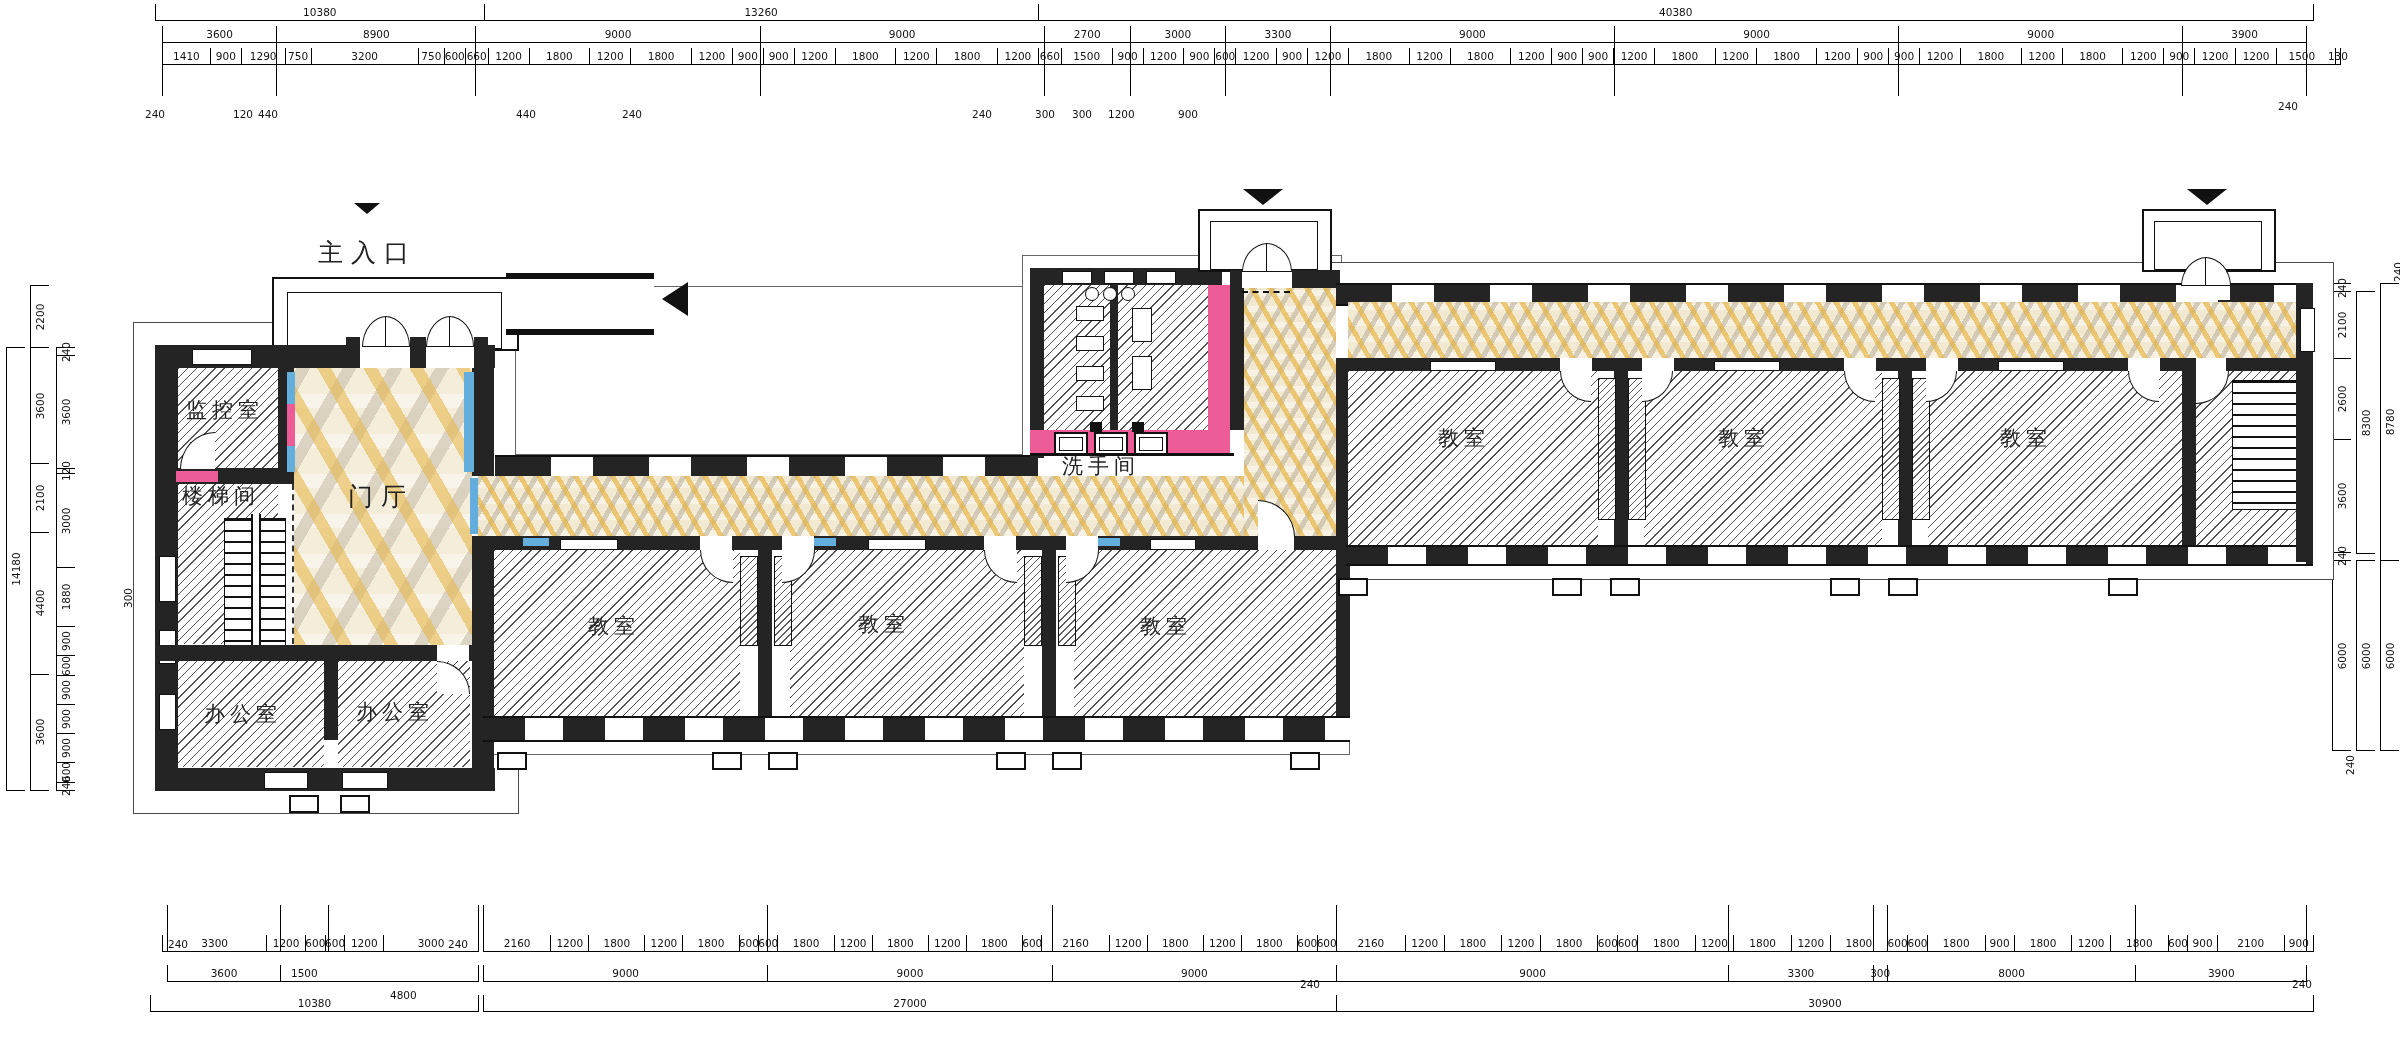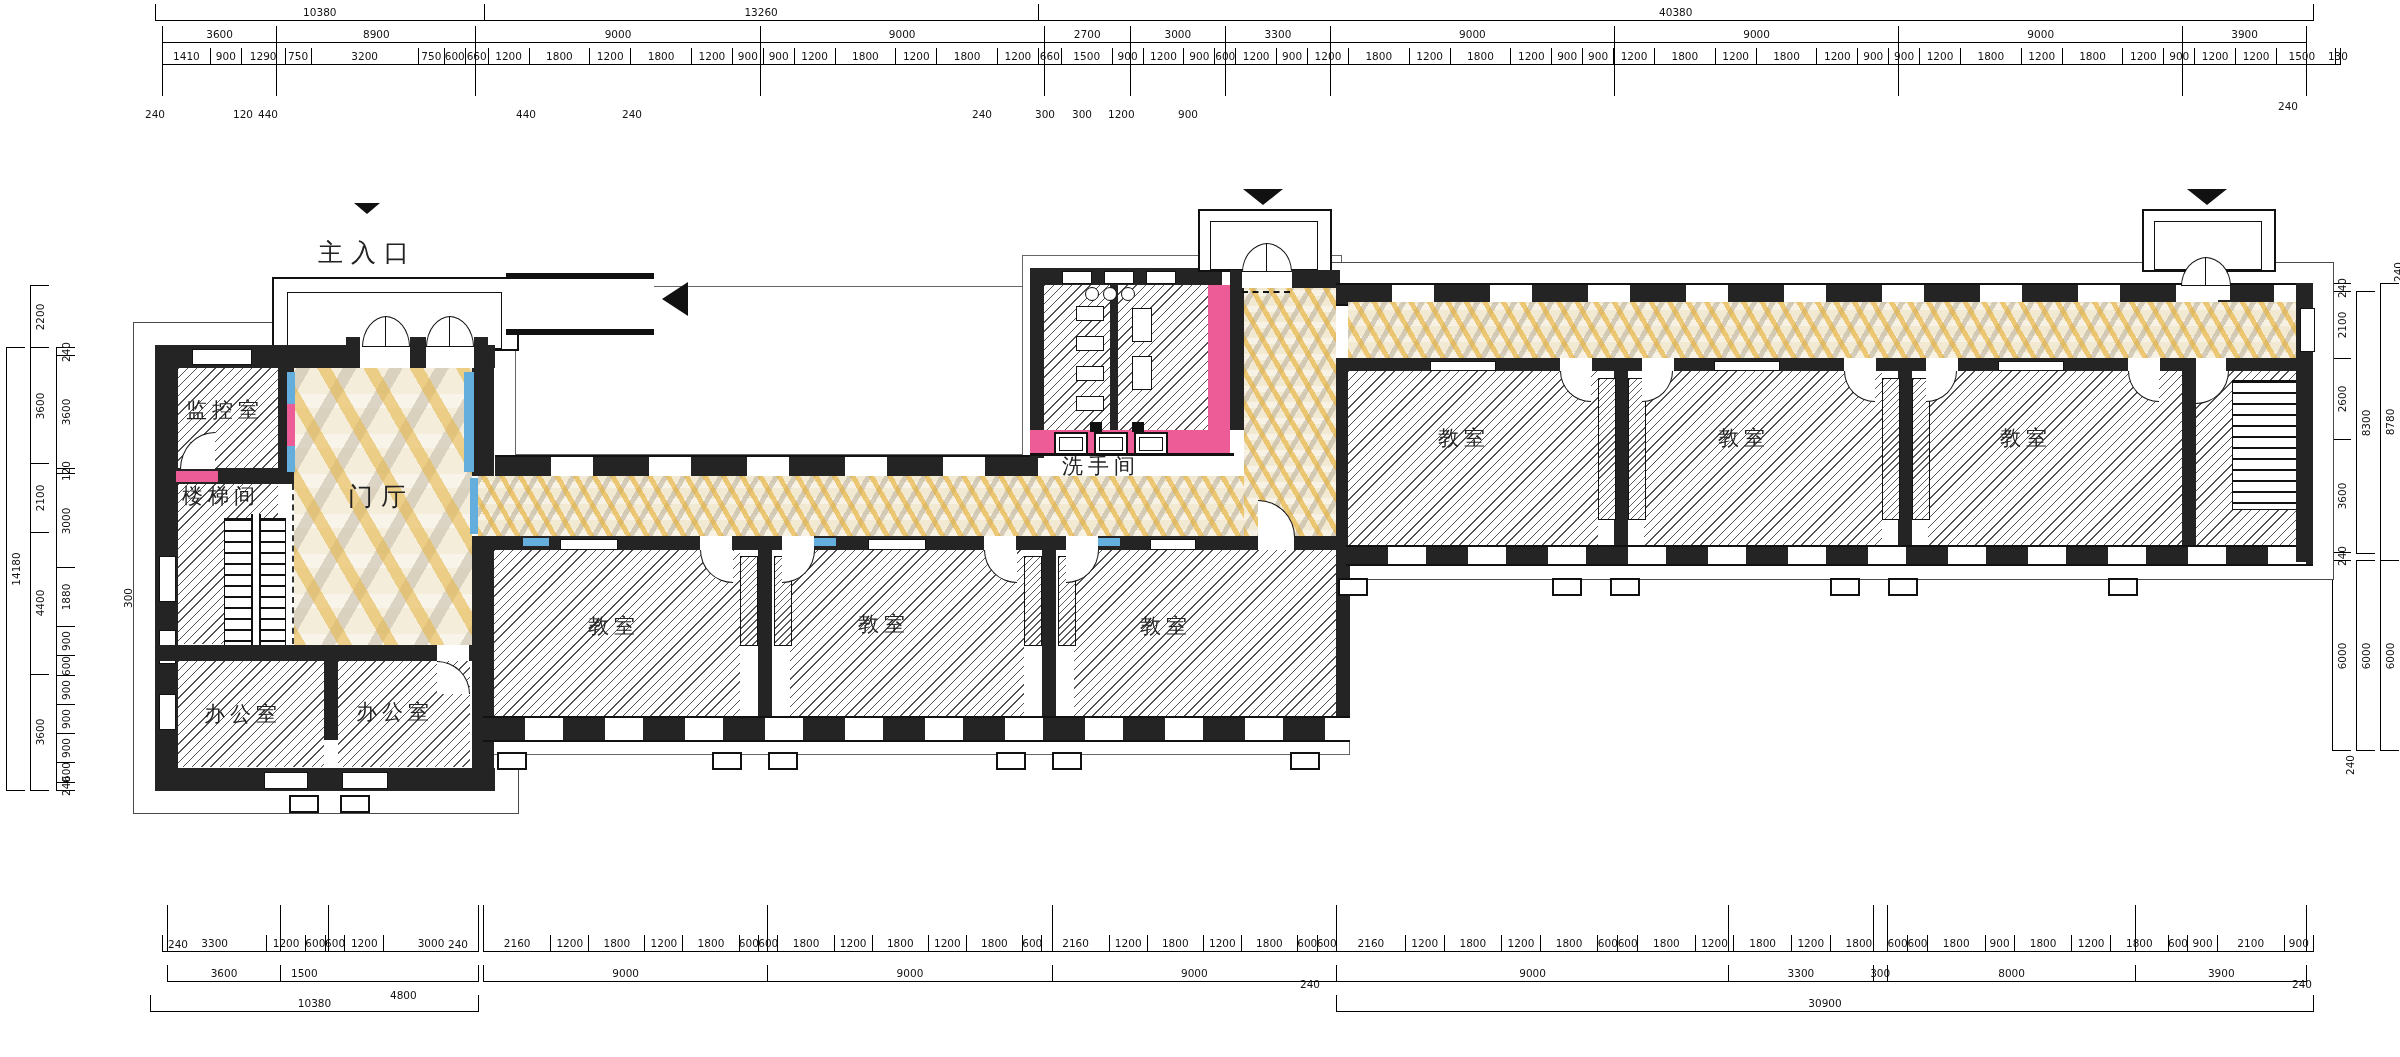--- a/index.html
+++ b/index.html
@@ -512,20 +512,25 @@
       </span>
       <span class="seg" style="flex: 3900 1 0px;">
         <i>3900</i>
       </span>
     </div>
   <div class="dimrow" style="left:150px;top:995px;width:328px;">
       <span class="seg" style="flex: 10380 1 0px;">
         <i>10380</i>
       </span>
     </div>
+  <div class="dimrow" style="left:483px;top:995px;width:853px;">
+      <span class="seg" style="flex: 27000 1 0px;">
+        <i>27000</i>
+      </span>
+    </div>
   <div class="dimrow" style="left:1336px;top:995px;width:977px;">
       <span class="seg" style="flex: 30900 1 0px;">
         <i>30900</i>
       </span>
     </div>
   <span class="offlab" style="left:168px;top:938px;">240</span>
   <span class="offlab" style="left:448px;top:938px;">240</span>
   <span class="offlab" style="left:1300px;top:978px;">240</span>
   <span class="offlab" style="left:2292px;top:978px;">240</span>
 

